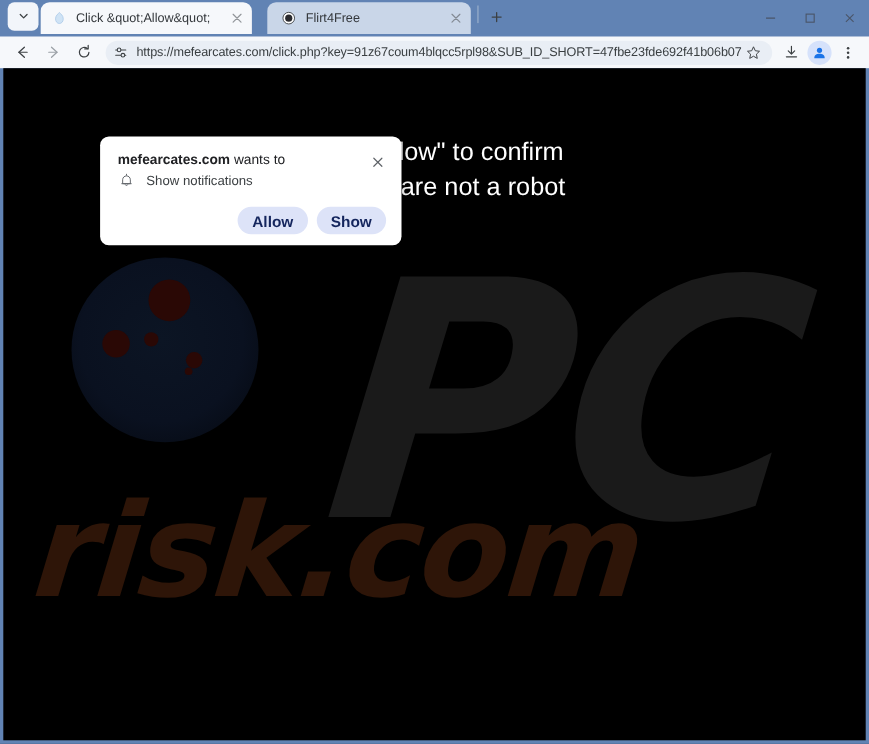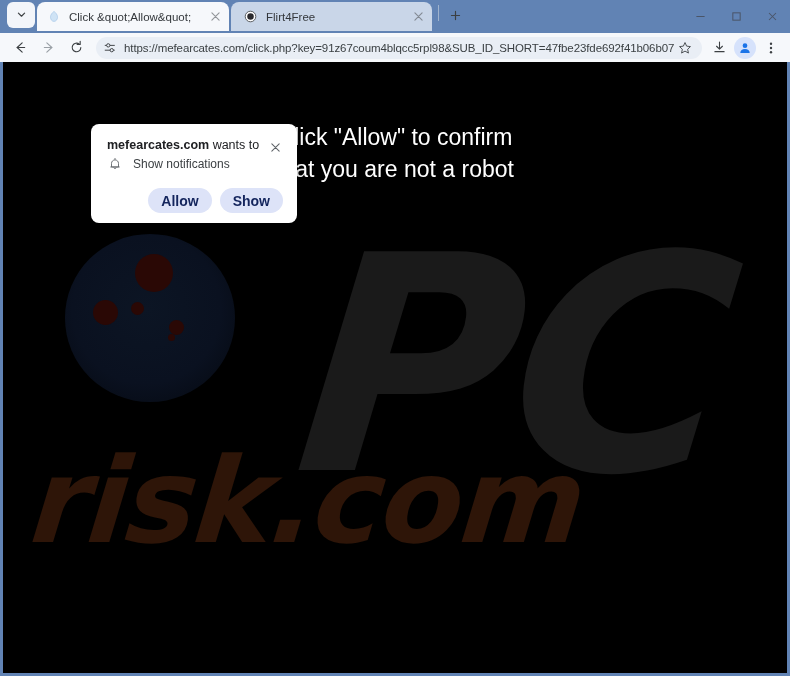--- a/index.html
+++ b/index.html
@@ -61,22 +61,22 @@
     cursor: pointer;
     white-space: nowrap;
     overflow: hidden;
   }
   .tab.active {
     background: #f6f8fb;
     width: 192px;
   }
   .tab.inactive {
     background: #c9d6e8;
-    width: 201px;
-    margin-left: 2px;
+    width: 185px;
+    margin-left: 14px;
     padding-left: 12px;
   }
   .tab .favicon {
     width: 15px; height: 15px;
     flex: 0 0 15px;
     margin-right: 8px;
     display: flex; align-items: center; justify-content: center;
   }
   .tab .tab-title {
     flex: 1 1 auto;
@@ -247,21 +247,21 @@
     font-family: "Liberation Sans", sans-serif;
     line-height: 1.37;
     text-shadow: 0 0 2px rgba(0,0,0,.8);
     user-select: none;
   }
 
   
   .notif-popup {
     position: absolute;
     left: 88px; top: 62px;
-    width: 206px;
+    width: 274px;
     background: #ffffff;
     border-radius: 8px;
     box-shadow: 0 2px 10px rgba(0,0,0,.30), 0 0 1px rgba(0,0,0,.25);
     padding: 14px 14px 10px 16px;
     z-index: 50;
   }
   .notif-head {
     display: flex;
     align-items: flex-start;
     justify-content: space-between;

